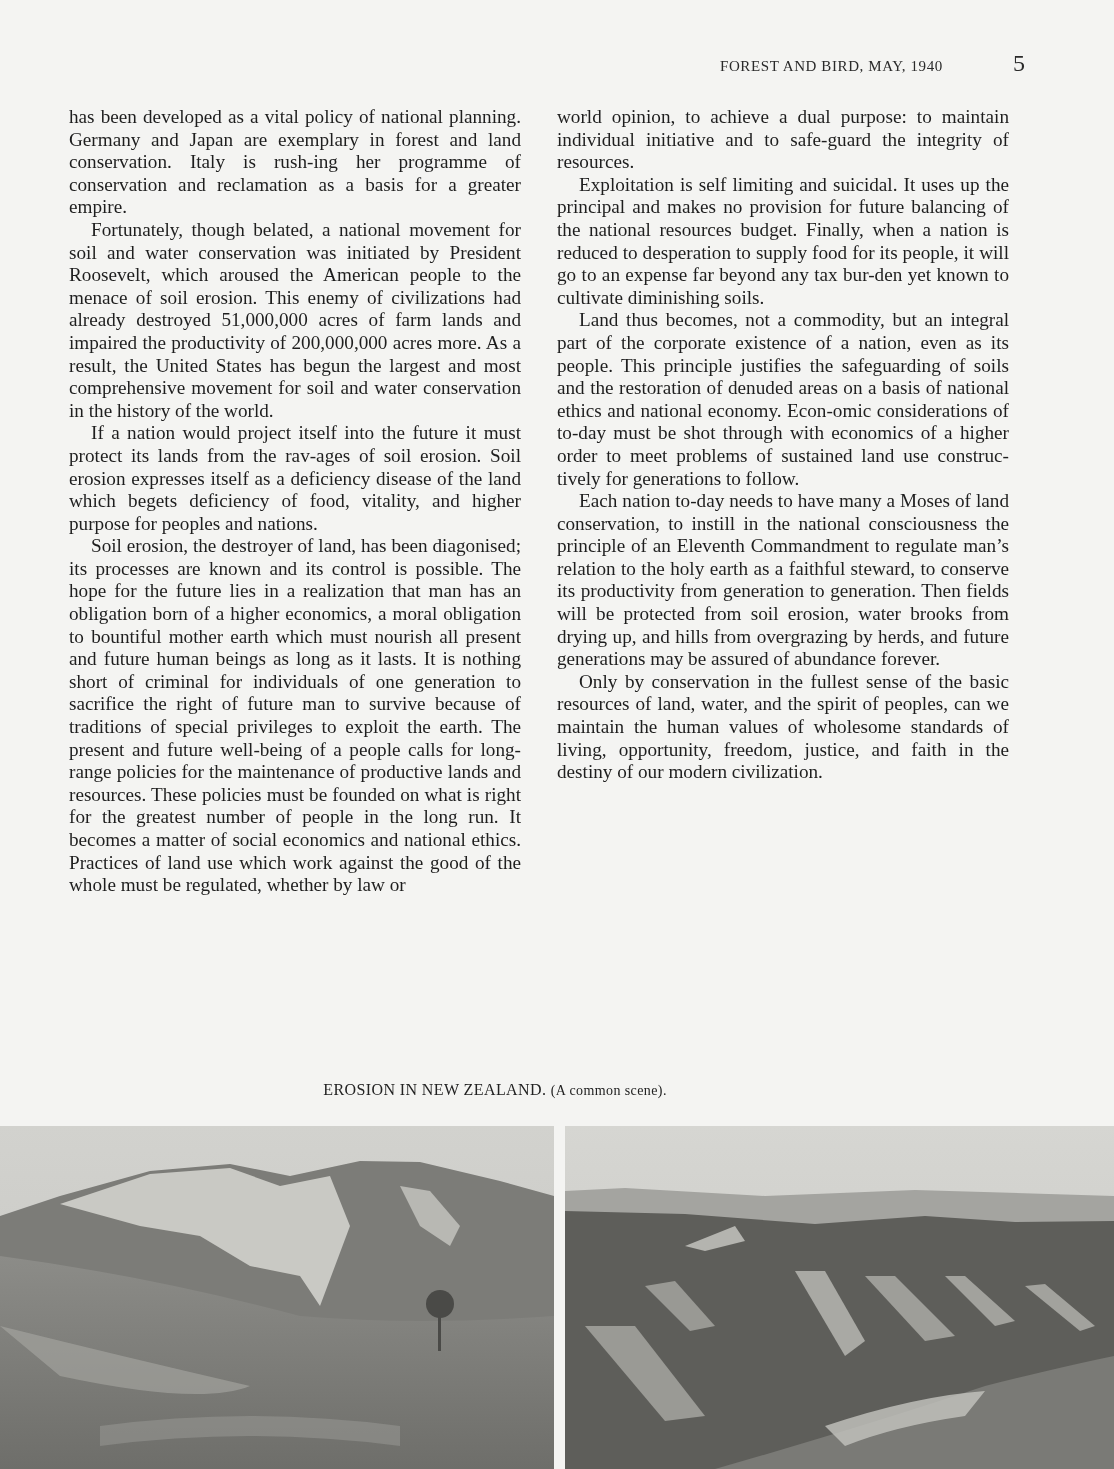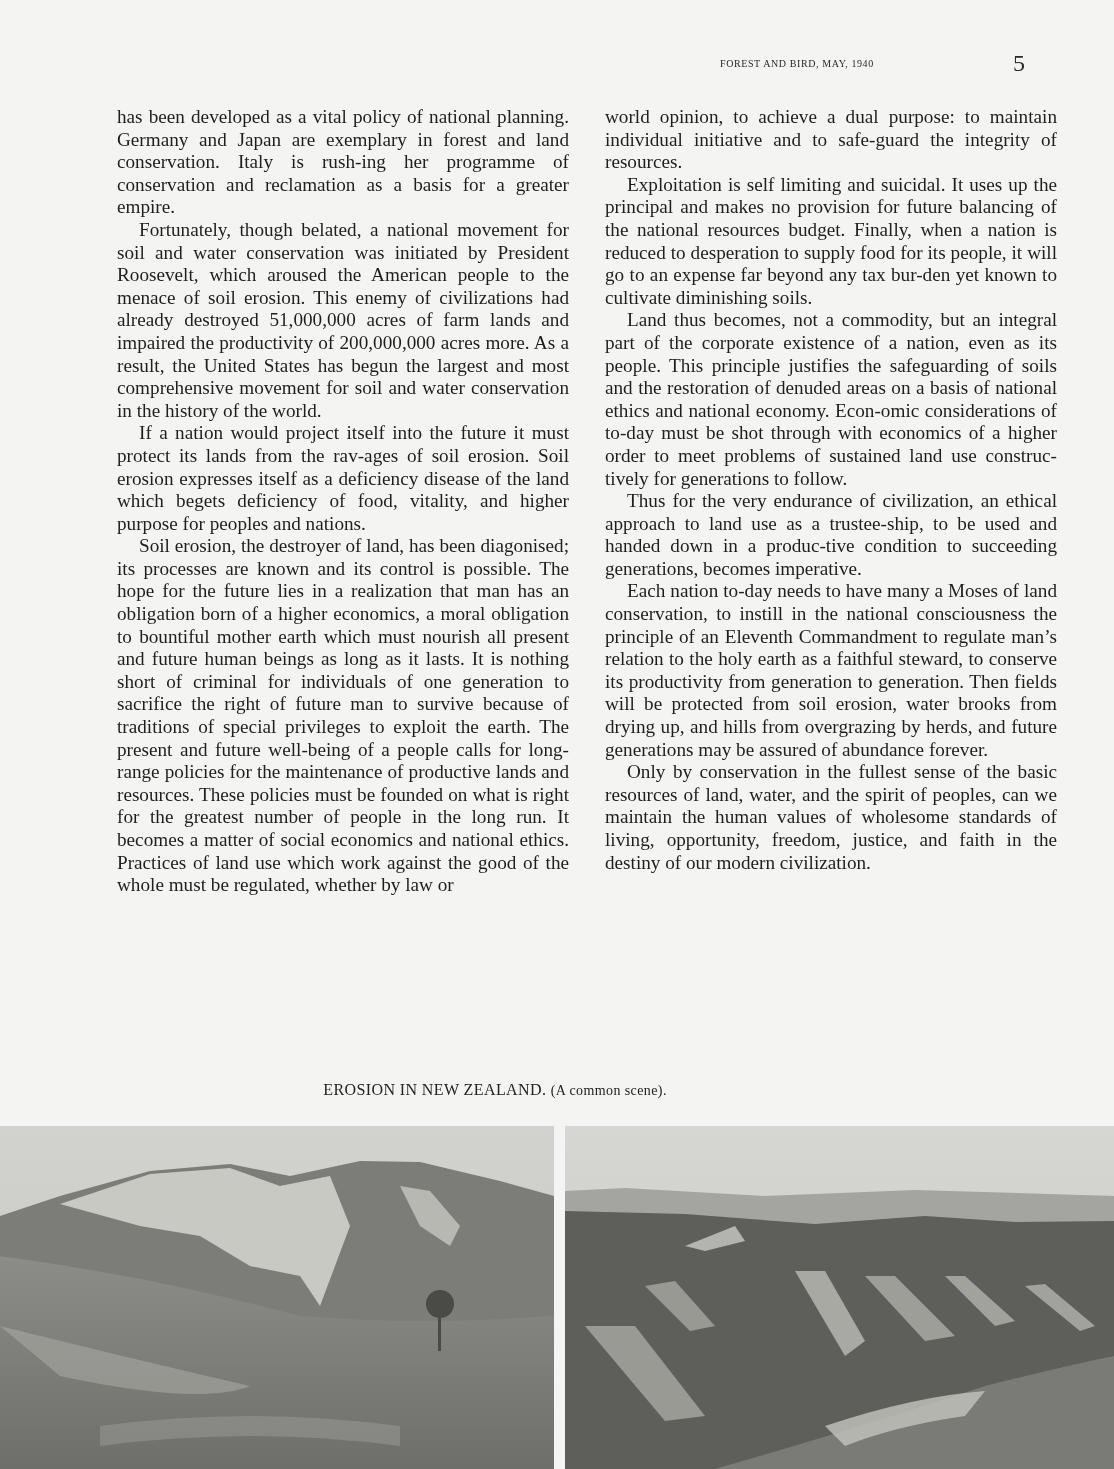--- a/index.html
+++ b/index.html
@@ -5,30 +5,30 @@
     html, body { margin: 0; padding: 0; }
     body {
       width: 1114px; height: 1469px; overflow: hidden;
       background: #f4f4f2;
       color: #1e1e1e;
       font-family: "Liberation Serif", "DejaVu Serif", serif;
       position: relative;
     }
     .running-head {
       position: absolute; top: 58px; left: 720px;
-      font-size: 10px; letter-spacing: 0.6px; color: #2a2a2a;
+      font-size: 15px; letter-spacing: 0.6px; color: #2a2a2a;
     }
     .page-number {
       position: absolute; top: 50px; left: 1013px;
       font-size: 24px; color: #2a2a2a;
     }
     .column {
       position: absolute; top: 106px; width: 452px;
       font-size: 19.2px; line-height: 22.6px;
-      text-align: justify; hyphens: manual; margin-left: 48px;
+      text-align: justify; hyphens: manual;
     }
     .col-left { left: 69px; }
     .col-right { left: 557px; }
     .column p { margin: 0; text-indent: 22px; }
     .column p.cont { text-indent: 0; }
     .caption {
       position: absolute; top: 1081px; left: 0; width: 990px;
       text-align: center; font-size: 16px; letter-spacing: 0.4px; color: #222;
     }
     .caption .small { font-size: 14px; }
@@ -50,21 +50,20 @@
   <p class="cont">has been developed as a vital policy of national planning. Germany and Japan are exemplary in forest and land conservation. Italy is rush-ing her programme of conservation and reclamation as a basis for a greater empire.</p>
   <p>Fortunately, though belated, a national movement for soil and water conservation was initiated by President Roosevelt, which aroused the American people to the menace of soil erosion. This enemy of civilizations had already destroyed 51,000,000 acres of farm lands and impaired the productivity of 200,000,000 acres more. As a result, the United States has begun the largest and most comprehensive movement for soil and water conservation in the history of the world.</p>
   <p>If a nation would project itself into the future it must protect its lands from the rav-ages of soil erosion. Soil erosion expresses itself as a deficiency disease of the land which begets deficiency of food, vitality, and higher purpose for peoples and nations.</p>
   <p>Soil erosion, the destroyer of land, has been diagonised; its processes are known and its control is possible. The hope for the future lies in a realization that man has an obligation born of a higher economics, a moral obligation to bountiful mother earth which must nourish all present and future human beings as long as it lasts. It is nothing short of criminal for individuals of one generation to sacrifice the right of future man to survive because of traditions of special privileges to exploit the earth. The present and future well-being of a people calls for long-range policies for the maintenance of productive lands and resources. These policies must be founded on what is right for the greatest number of people in the long run. It becomes a matter of social economics and national ethics. Practices of land use which work against the good of the whole must be regulated, whether by law or</p>
 </div>
 
 <div class="column col-right">
   <p class="cont">world opinion, to achieve a dual purpose: to maintain individual initiative and to safe-guard the integrity of resources.</p>
   <p>Exploitation is self limiting and suicidal. It uses up the principal and makes no provision for future balancing of the national resources budget. Finally, when a nation is reduced to desperation to supply food for its people, it will go to an expense far beyond any tax bur-den yet known to cultivate diminishing soils.</p>
   <p>Land thus becomes, not a commodity, but an integral part of the corporate existence of a nation, even as its people. This principle justifies the safeguarding of soils and the restoration of denuded areas on a basis of national ethics and national economy. Econ-omic considerations of to-day must be shot through with economics of a higher order to meet problems of sustained land use construc-tively for generations to follow.</p>
-  <p>Thus for the very endurance of civilization, an ethical approach to land use as a trustee-ship, to be used and handed down in a produc-tive condition to succeeding generations, becomes imperative.</p>
   <p>Each nation to-day needs to have many a Moses of land conservation, to instill in the national consciousness the principle of an Eleventh Commandment to regulate man’s relation to the holy earth as a faithful steward, to conserve its productivity from generation to generation. Then fields will be protected from soil erosion, water brooks from drying up, and hills from overgrazing by herds, and future generations may be assured of abundance forever.</p>
   <p>Only by conservation in the fullest sense of the basic resources of land, water, and the spirit of peoples, can we maintain the human values of wholesome standards of living, opportunity, freedom, justice, and faith in the destiny of our modern civilization.</p>
 </div>
 
 <div class="caption">
   <span>EROSION IN NEW ZEALAND.</span>
   <span class="small">(A common scene).</span>
 </div>
 
 <div class="photo photo-left">

